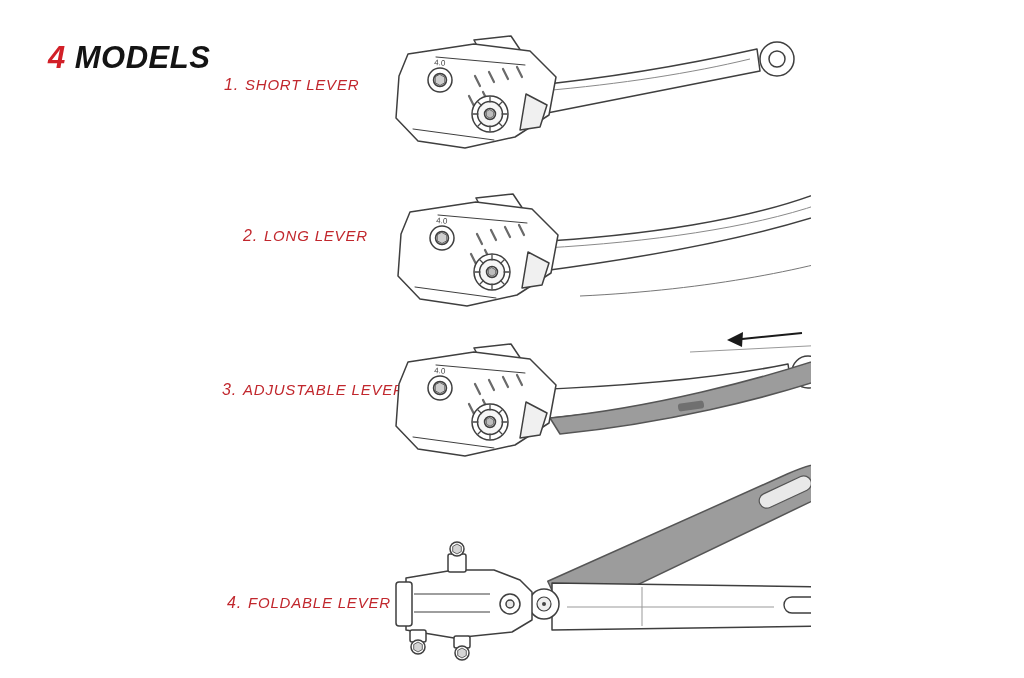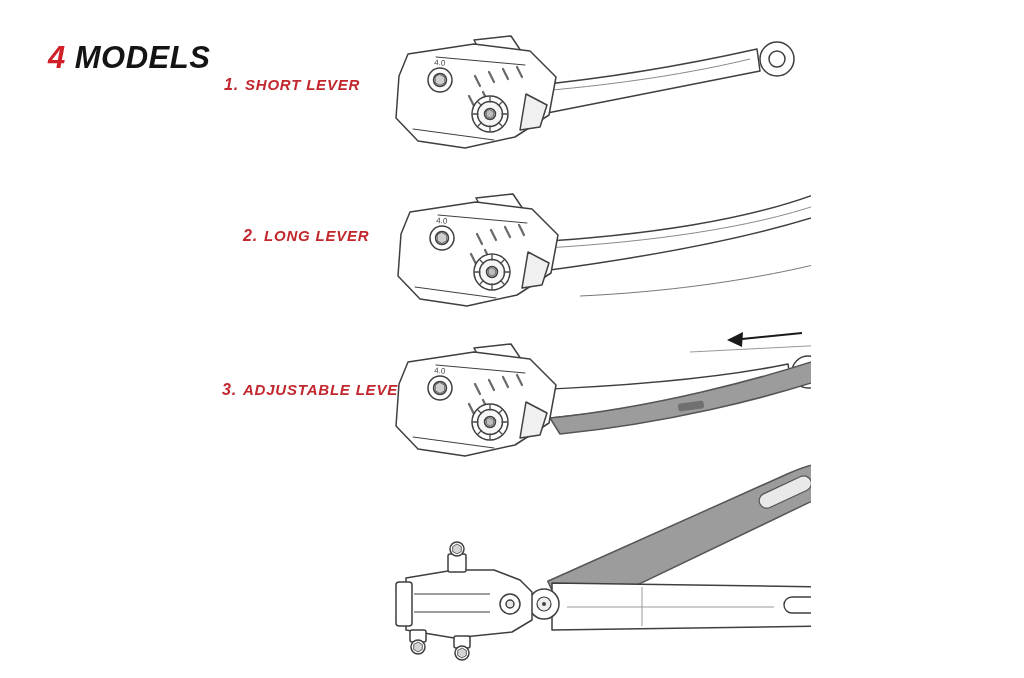--- a/index.html
+++ b/index.html
@@ -21,21 +21,21 @@
     font-style: italic;
     letter-spacing: 0.5px;
     white-space: nowrap;
   }
   .title .num { color: var(--accent, #d22028); margin-right: 9px; }
   .title .word { color: #141414; }
   .model-label {
     position: absolute;
     color: var(--label, #c1272d);
     font-style: italic;
-    font-weight: 700;
+    font-weight: 400;
     font-size: 15px;
     letter-spacing: 0.8px;
     white-space: nowrap;
   }
   .model-label .num { font-size: 16px; margin-right: 6px; }
   svg.lever { position: absolute; }
 </style>
 </head>
 <body>
 
@@ -81,20 +81,23 @@
   <h1 class="title"><span class="num">4</span><span class="word">MODELS</span></h1>
 
   <div class="model-label" style="left:224px; top:76px">
     <span class="num">1.</span><span>SHORT LEVER</span>
   </div>
   <div class="model-label" style="left:243px; top:227px">
     <span class="num">2.</span><span>LONG LEVER</span>
   </div>
   <div class="model-label" style="left:222px; top:381px">
     <span class="num">3.</span><span>ADJUSTABLE LEVER</span>
+  </div>
+  <div class="model-label" style="left:227px; top:594px">
+    <span class="num">4.</span><span>FOLDABLE LEVER</span>
   </div>
 
   <svg class="lever" style="left:378px; top:28px" width="432" height="128" viewBox="0 0 432 128">
     <path d="M150,58 C232,50 312,36 379,21 L382,43 C314,56 234,72 154,88 Z" fill="#fff" stroke="#3f3f3f" stroke-width="1.5" stroke-linejoin="round"></path>
     <path d="M163,63 C244,56 314,45 372,31" fill="none" stroke="#8a8a8a" stroke-width="1"></path>
     <circle cx="399" cy="31" r="17" fill="#fff" stroke="#3f3f3f" stroke-width="1.5"></circle>
     <circle cx="399" cy="31" r="8" fill="#fff" stroke="#3f3f3f" stroke-width="1.5"></circle>
     <use href="#pivot" transform="translate(0,6)"></use>
     <text x="56" y="37" font-size="8" fill="#444" transform="rotate(4 56 37)">4.0</text>
   </svg>

